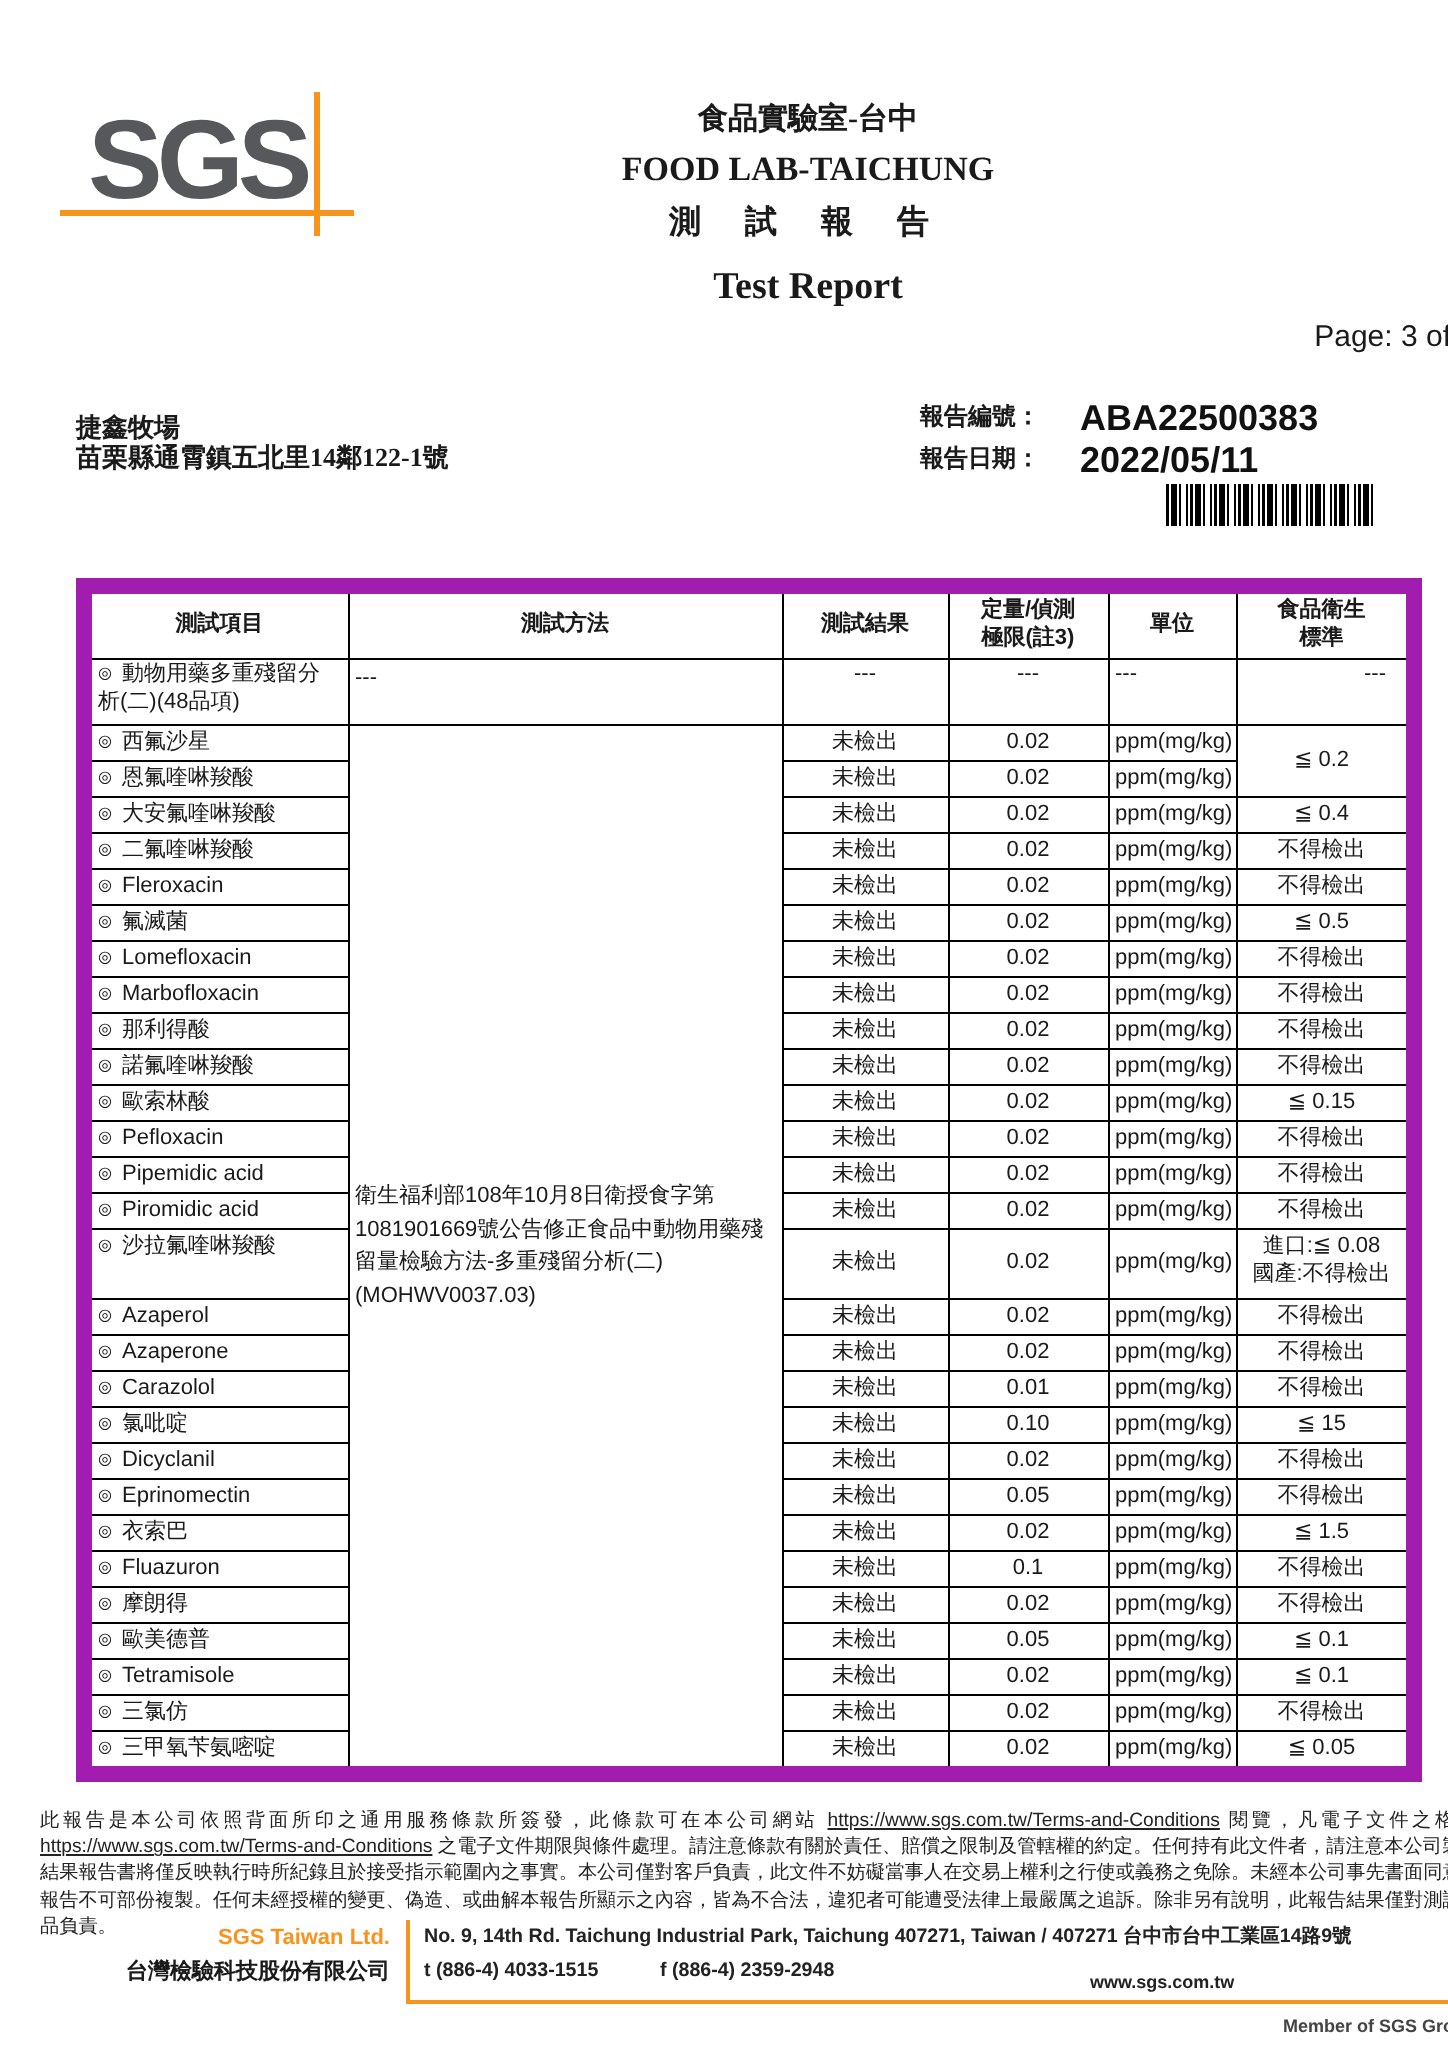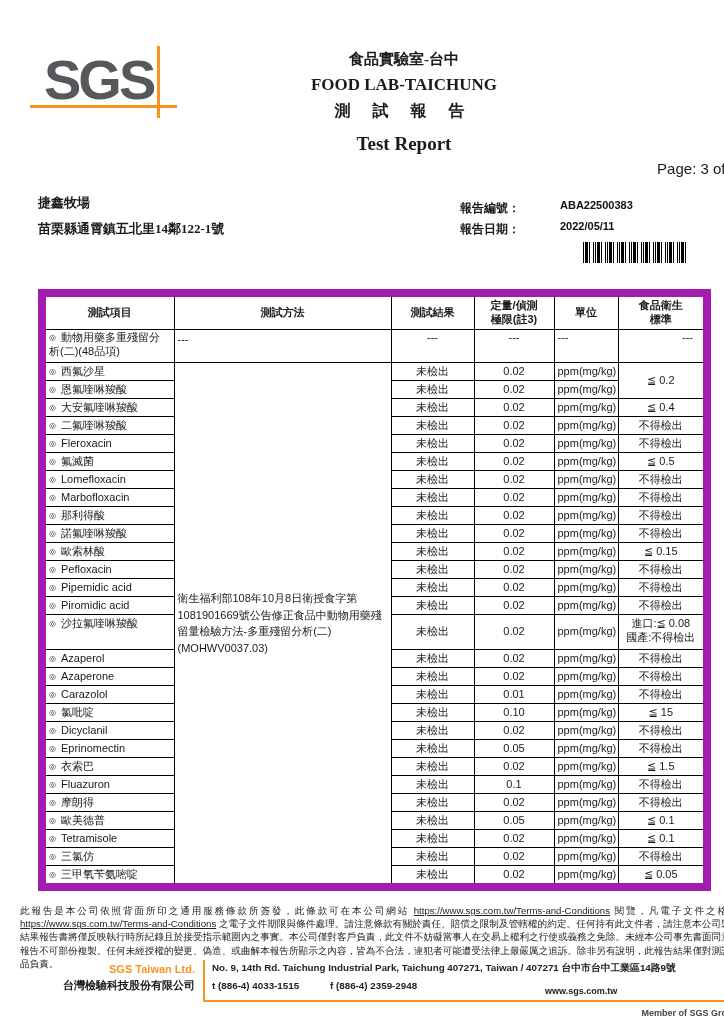--- a/index.html
+++ b/index.html
@@ -18,24 +18,24 @@
   .logo-vline{position:absolute;left:157px;top:46px;width:3px;height:72px;}
   .logo-hline{position:absolute;left:30px;top:105px;width:147px;height:3px;}
   
   .title-block{position:absolute;left:140px;right:100px;top:50px;text-align:center;}
   .t-zh{font-family:"Liberation Serif","DejaVu Serif",serif;font-weight:bold;font-size:15px;margin-bottom:6px;}
   .t-en{font-family:"Liberation Serif","DejaVu Serif",serif;font-weight:bold;font-size:17px;margin-bottom:6px;}
   .t-report-zh{font-family:"Liberation Serif","DejaVu Serif",serif;font-weight:bold;font-size:16px;letter-spacing:9px;margin-bottom:6px;}
   .t-report-en{font-family:"Liberation Serif","DejaVu Serif",serif;font-weight:bold;font-size:19px;margin-top:11px;}
   .page-label{position:absolute;right:30px;top:160px;font-size:15px;}
   
-  .client-name{position:absolute;left:38px;top:194px;font-family:"Liberation Serif","DejaVu Serif",serif;font-weight:bold;font-size:13px;}
+  .client-name{position:absolute;left:38px;top:205px;font-family:"Liberation Serif","DejaVu Serif",serif;font-weight:bold;font-size:13px;}
   .client-address{position:absolute;left:38px;top:220px;font-family:"Liberation Serif","DejaVu Serif",serif;font-weight:bold;font-size:13px;}
   .info-label{position:absolute;left:460px;font-family:"Liberation Serif","DejaVu Serif",serif;font-weight:bold;font-size:12px;text-align:right;}
-  .info-value{position:absolute;left:560px;font-size:11px;font-weight:bold;color:#111;}
+  .info-value{position:absolute;left:540px;font-size:18px;font-weight:bold;color:#111;}
   .barcode{
     position:absolute;left:583px;top:242px;width:105px;height:21px;
     background:repeating-linear-gradient(90deg,
       #000 0px,#000 1.5px,#fff 1.5px,#fff 2.5px,
       #000 2.5px,#000 5.5px,#fff 5.5px,#fff 6.5px,
       #000 6.5px,#000 7.5px,#fff 7.5px,#fff 10px,
       #000 10px,#000 11px,#fff 11px,#fff 12px);
   }
   
   table.results{

